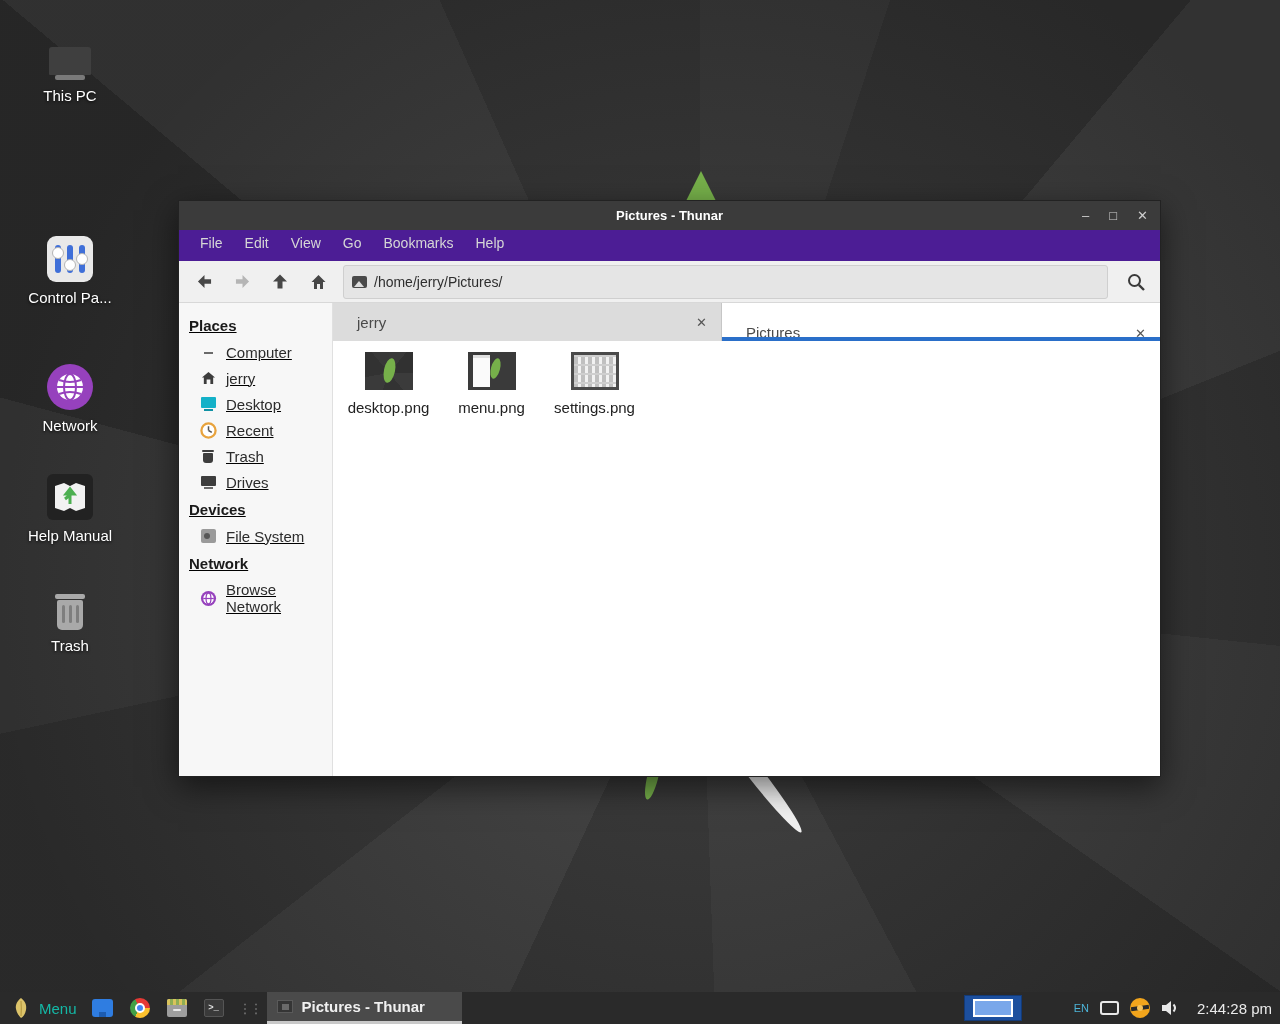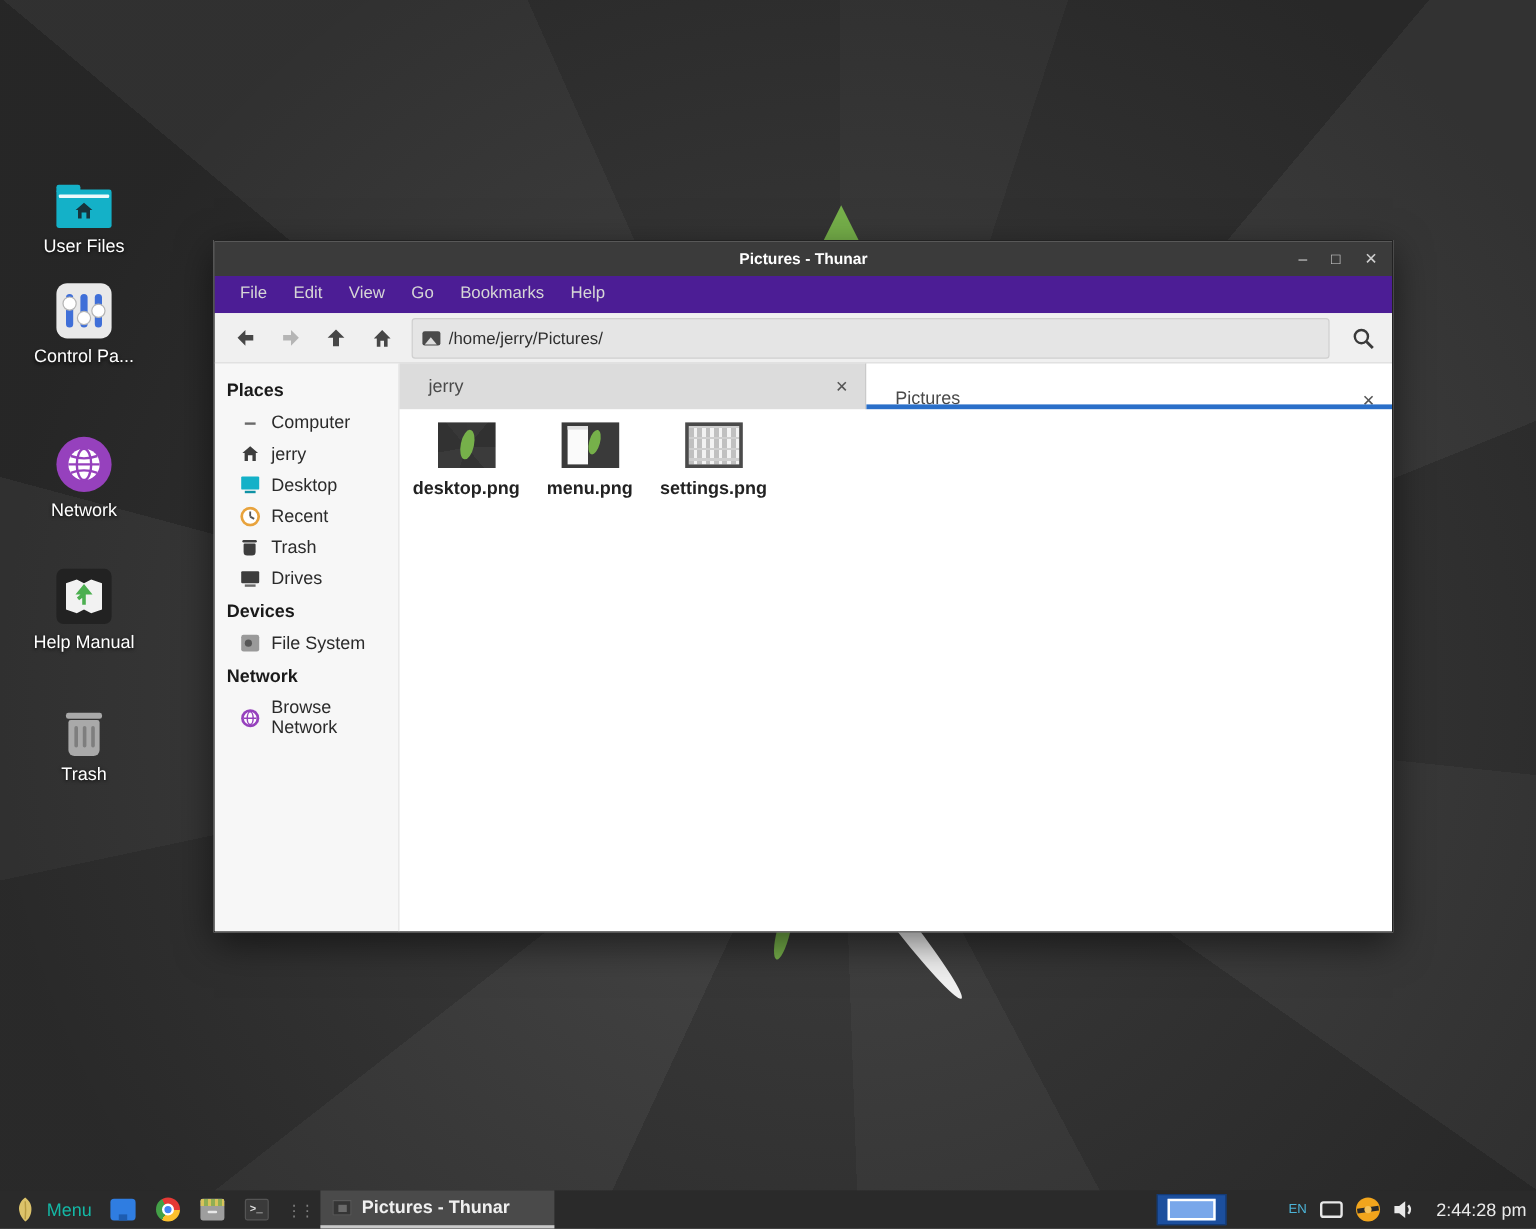--- a/index.html
+++ b/index.html
@@ -61,21 +61,21 @@
   .menubar .mitem { color:#d6d6d6; font-size:14px; padding:5px 11px; }
   .toolbar { height:42px; background:#f0f0f0; border-bottom:1px solid #d8d8d8; display:flex; align-items:center; padding:0 4px 0 6px; flex:0 0 42px; }
   .navbtn { width:38px; height:34px; display:flex; align-items:center; justify-content:center; }
   .pathbar { flex:1; height:28px; margin:0 8px 0 6px; background:#e5e5e5; border:1px solid #cfcfcf; border-radius:3px; display:flex; align-items:center; padding:16px 8px; gap:7px; }
   .path-text { font-size:14px; color:#2e2e2e; }
   .img-chip { width:15px; height:12px; background:#4a4a4a; border-radius:2px; position:relative; overflow:hidden; flex:0 0 15px; }
   .img-chip:after { content:""; position:absolute; left:2px; bottom:1px; border-left:5px solid transparent; border-right:5px solid transparent; border-bottom:6px solid #dedede; }
   .searchbtn { width:40px; height:34px; display:flex; align-items:center; justify-content:center; }
 
   .win-body { flex:1; display:flex; min-height:0; }
-  .sidebar { width:154px; background:#f7f7f7; border-right:1px solid #e0e0e0; padding-top:8px; overflow:hidden; }
+  .sidebar { width:154px; background:#f7f7f7; border-right:1px solid #e0e0e0; padding-top:8px; overflow:hidden;text-decoration:underline; }
   .side-header { font-size:15px; font-weight:bold; color:#1a1a1a; padding:6px 10px 5px; }
   .side-item { display:flex; align-items:center; gap:9px; padding:4px 6px 4px 20px; font-size:15px; color:#2b2b2b; }
   .sicon { width:18px; height:18px; display:flex; align-items:center; justify-content:center; flex:0 0 18px; }
   .mini-monitor .scr { width:15px; height:10px; background:#3d3d3d; border-radius:1px; }
   .mini-monitor .base { width:9px; height:2px; background:#6a6a6a; margin:1px auto 0; }
   .mini-desktop .scr { width:15px; height:11px; background:#14b1c8; border-radius:1px; }
   .mini-desktop .base { width:9px; height:2px; background:#0f92a5; margin:1px auto 0; }
   .mini-trash .lid { width:12px; height:2px; background:#3d3d3d; margin:0 auto 1px; border-radius:1px; }
   .mini-trash .can { width:10px; height:10px; background:#3d3d3d; border-radius:1px 1px 3px 3px; margin:0 auto; }
   .mini-drive { width:15px; height:14px; background:#9a9a9a; border-radius:2px; position:relative; }
@@ -83,21 +83,21 @@
 
   .main { flex:1; display:flex; flex-direction:column; min-width:0; }
   .tabbar { height:38px; display:flex; flex:0 0 38px; }
   .tab { display:flex; align-items:center; position:relative; }
   .tab-inactive { flex:0 0 389px; background:#dcdcdc; border-right:1px solid #c6c6c6; }
   .tab-active { flex:1; background:#ffffff;align-items:flex-end; }
   .tab .tlabel { font-size:15px; color:#4a4a4a; padding-left:24px; }
   .tab .tclose { position:absolute; right:14px; font-size:13px; color:#555; }
   .tab-active .underline { position:absolute; left:0; right:0; bottom:0; height:4px; background:#2a6fc9; }
 
-  .content { flex:1; background:#fff; padding:11px 0 0 4px; display:flex; align-items:flex-start;font-weight:bold; }
+  .content { flex:1; background:#fff; padding:11px 0 0 4px; display:flex; align-items:flex-start; }
   .fcell { width:103px; display:flex; flex-direction:column; align-items:center; }
   .fthumb { width:48px; height:38px; position:relative; overflow:hidden; }
   .fname { margin-top:9px; font-size:15px; color:#222; }
   .thumb-desktop { background:conic-gradient(from 0deg at 50% 55%, #393939 0 40deg, #313131 40deg 90deg, #3b3b3b 90deg 140deg, #333 140deg 200deg, #3a3a3a 200deg 260deg, #323232 260deg 320deg, #383838 320deg 360deg); }
   .thumb-desktop .leaf { position:absolute; left:19px; top:6px; width:11px; height:25px; background:#76b04a; border-radius:50%; transform:rotate(12deg); }
   .thumb-menu { background:#3a3a3a; }
   .thumb-menu .panel { position:absolute; left:5px; top:3px; width:17px; height:32px; background:#fafafa; border-top:3px solid #e0e0e0; }
   .thumb-menu .leaf { position:absolute; left:23px; top:6px; width:9px; height:21px; background:#76b04a; border-radius:50%; transform:rotate(15deg); }
   .thumb-settings { border:3px solid #4a4a4a; background-color:#f2f2f2;
     background-image:repeating-linear-gradient(0deg, transparent 0 3px, #cfcfcf 3px 5px, transparent 5px 9px),
@@ -140,32 +140,28 @@
 </style>
 </head>
 <body>
 
 <div class="screen">
   <div class="wallpaper"></div>
   <div class="logo-tip-top"></div>
   <div class="logo-sliver-green"></div>
   <div class="logo-sliver-white"></div>
 
-  <div class="dicon" style="top:136px;">
-    <div class="art">
-      <div class="art-folder">
-          <div class="tab"></div>
-          <div class="bodyf"></div>
-          <div class="stripe"></div>
-        <svg width="16" height="15" viewBox="0 0 16 15">
-            <path d="M8 1 L15 7 H13 V14 H10 V9 H6 V14 H3 V7 H1 Z" fill="#17343c"></path>
-          </svg>
-      </div>
-    </div>
-    <div class="dlabel">User Files</div>
+  <div class="dicon" style="top:26px;">
+    <div class="art art-thispc">
+        <div>
+          <div class="scr"></div>
+          <div class="base"></div>
+        </div>
+      </div>
+    <div class="dlabel">This PC</div>
   </div>
   <div class="dicon" style="top:228px;">
     <div class="art">
       <div class="art-control">
         <div class="slider" style="height:28px;">
             <span class="knob" style="top:2px;"></span>
           </div>
         <div class="slider" style="height:28px;">
             <span class="knob" style="bottom:2px;"></span>
           </div>

